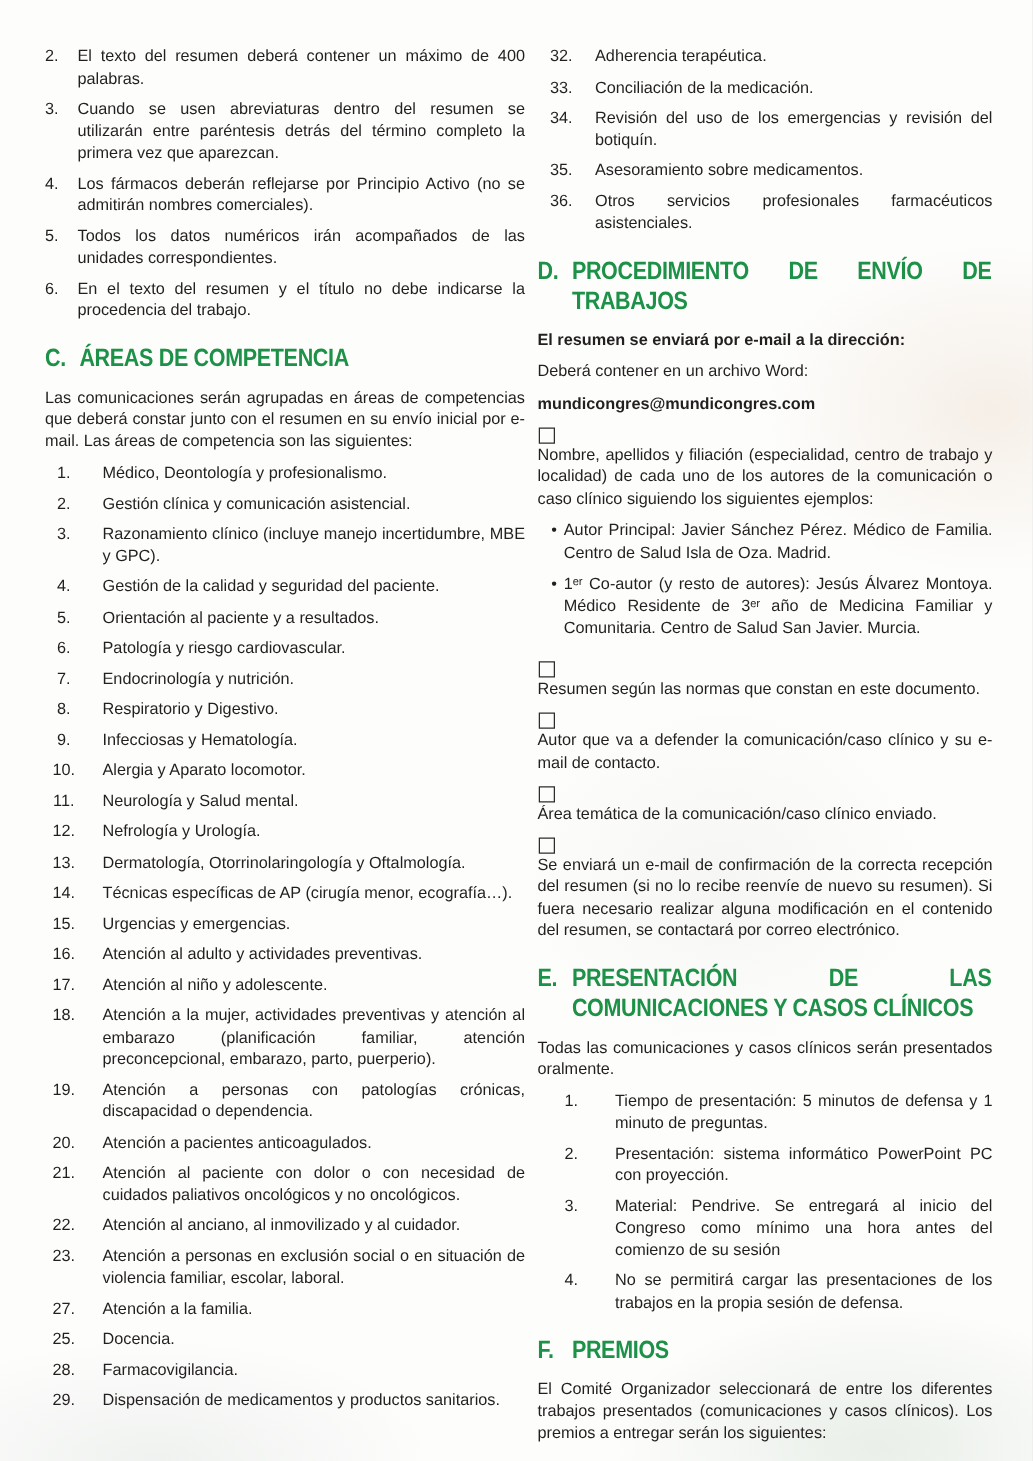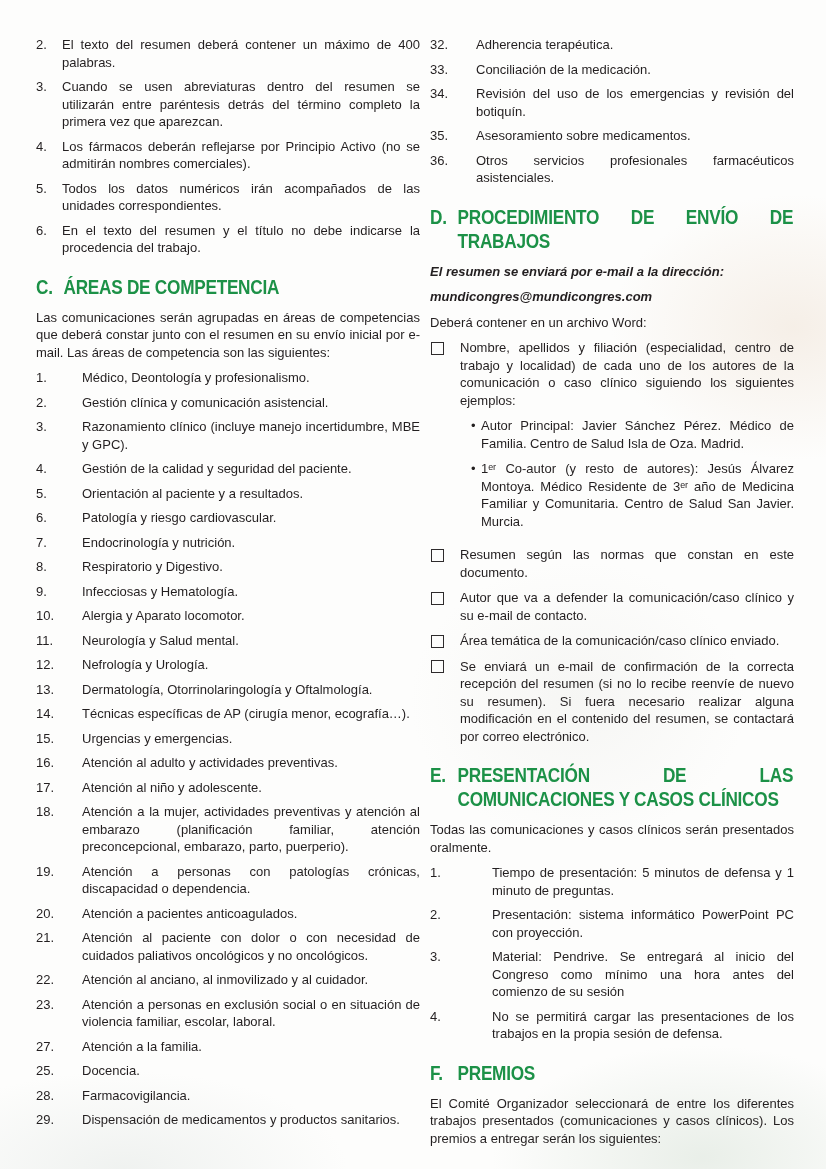--- a/index.html
+++ b/index.html
@@ -16,26 +16,26 @@
     overflow:hidden;
     font-family:"Liberation Sans","DejaVu Sans",sans-serif;
     color:#231f20;
   }
   .col{position:absolute;top:36px;}
   .col-left{left:36px;width:384px;}
   .col-right{left:430px;width:364px;}
 
   .body-text{font-size:13px;line-height:17.5px;text-align:justify;}
   p.para{margin:0 0 8px 0;}
-  p.bold{font-weight:700;font-style:italic;}
+  p.bold{font-weight:700;}
 
   
   .nlist{margin:0;padding:0;}
   .nrow{display:flex;margin:0 0 7px 0;}
-  .nrow .num{flex:0 0 auto;text-align:left;padding-right:0;}
+  .nrow .num{flex:0 0 auto;text-align:center;padding-right:0;}
   .nrow .txt{flex:1 1 auto;text-align:justify;}
   .gen-list .num{width:12px;margin-right:14px;text-align:left;}
   .c-list .num{width:30px;margin-right:16px;}
   .r-list .num{width:38px;margin-right:8px;}
   .e-list .num{width:54px;margin-right:8px;}
 
   
   .sec-title{
     display:flex;
     color:#1c9147;
@@ -45,21 +45,21 @@
     letter-spacing:-0.3px;
     transform:scaleX(0.86);
     transform-origin:0 0;
     width:116%;
     margin:18px 0 10px 0;
   }
   .sec-title .letter{flex:0 0 32px;}
   .sec-title .ttl{flex:1 1 auto;}
 
   
-  .chk-row{display:flex;margin:0 0 8px 0;}
+  .chk-row{display:flex;margin:0 0 8px 0;flex-direction:column;}
   .chk-box{
     flex:0 0 auto;
     width:11px;height:11px;
     border:1.4px solid #2e2b2c;
     margin:2.5px 16px 0 1px;
     background:transparent;
   }
   .chk-txt{flex:1 1 auto;text-align:justify;}
   .sub-bullets{margin:8px 0 0 11px;}
   .b-row{display:flex;margin:0 0 8px 0;}
@@ -281,22 +281,22 @@
         </div>
 
       </div>
 
     <div class="sec-title">
       <span class="letter">D.</span>
       <span class="ttl">PROCEDIMIENTO DE ENVÍO DE TRABAJOS</span>
     </div>
 
     <p class="para bold">El resumen se enviará por e-mail a la dirección:</p>
+    <p class="para">Deberá contener en un archivo Word:</p>
     <p class="para bold">mundicongres@mundicongres.com</p>
-    <p class="para">Deberá contener en un archivo Word:</p>
 
     <div>
 
         <div class="chk-row">
           <span class="chk-box"></span>
           <span class="chk-txt">
             <span>Nombre, apellidos y filiación (especialidad, centro de trabajo y localidad) de cada uno de los autores de la comunicación o caso clínico siguiendo los siguientes ejemplos:</span>
             <span class="sub-bullets" style="display:block;">
 
                 <span class="b-row" style="display:flex;">

